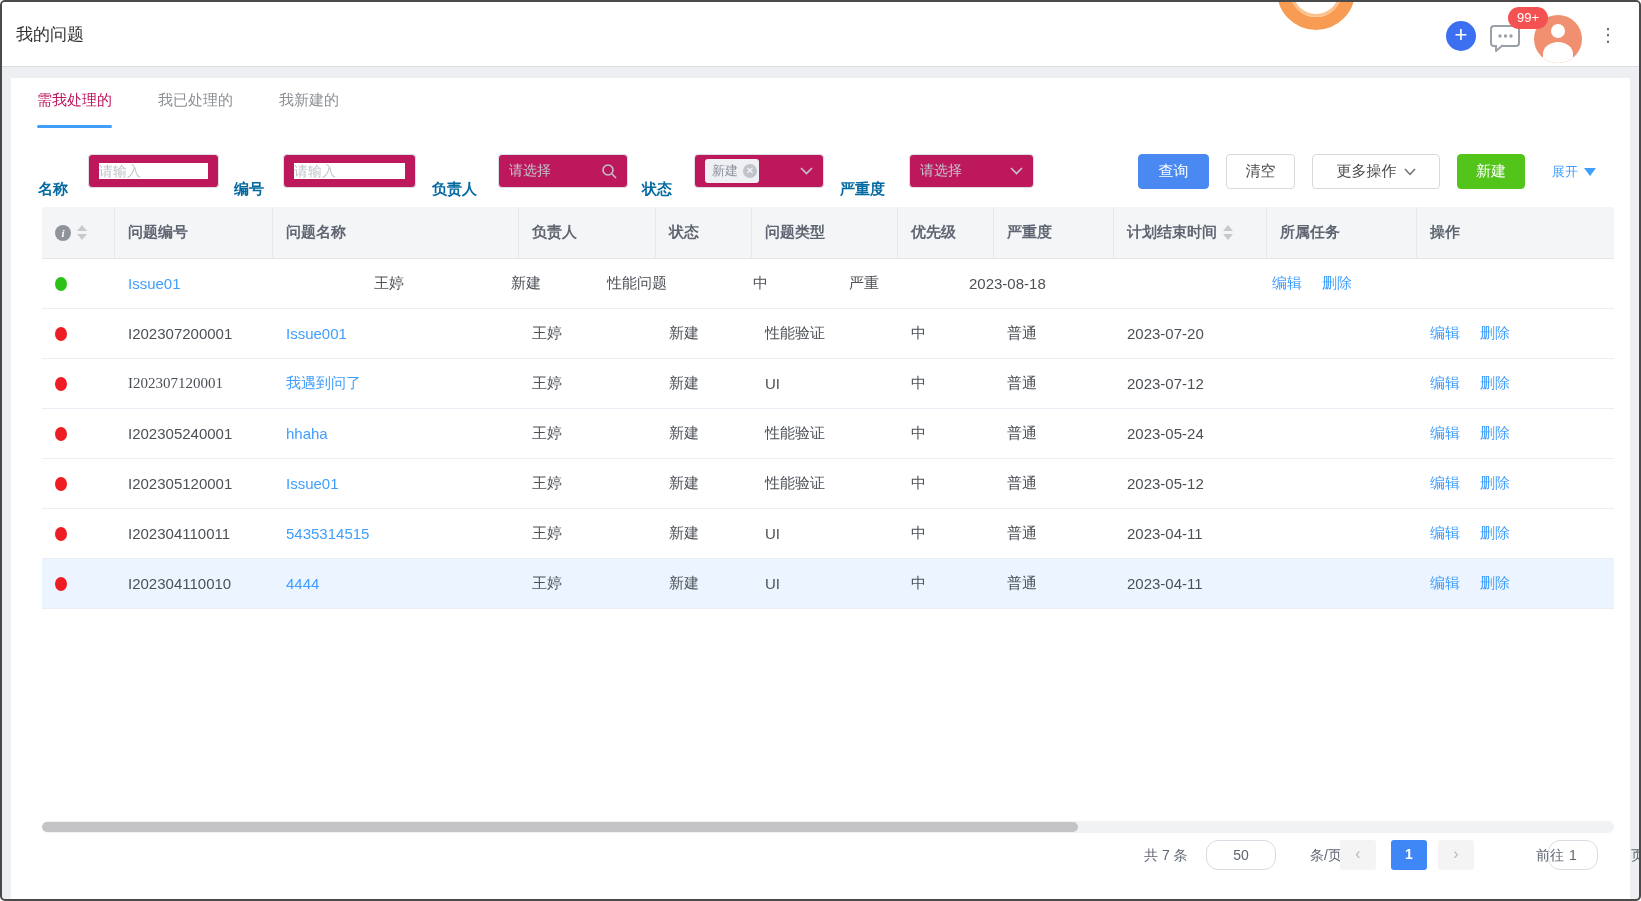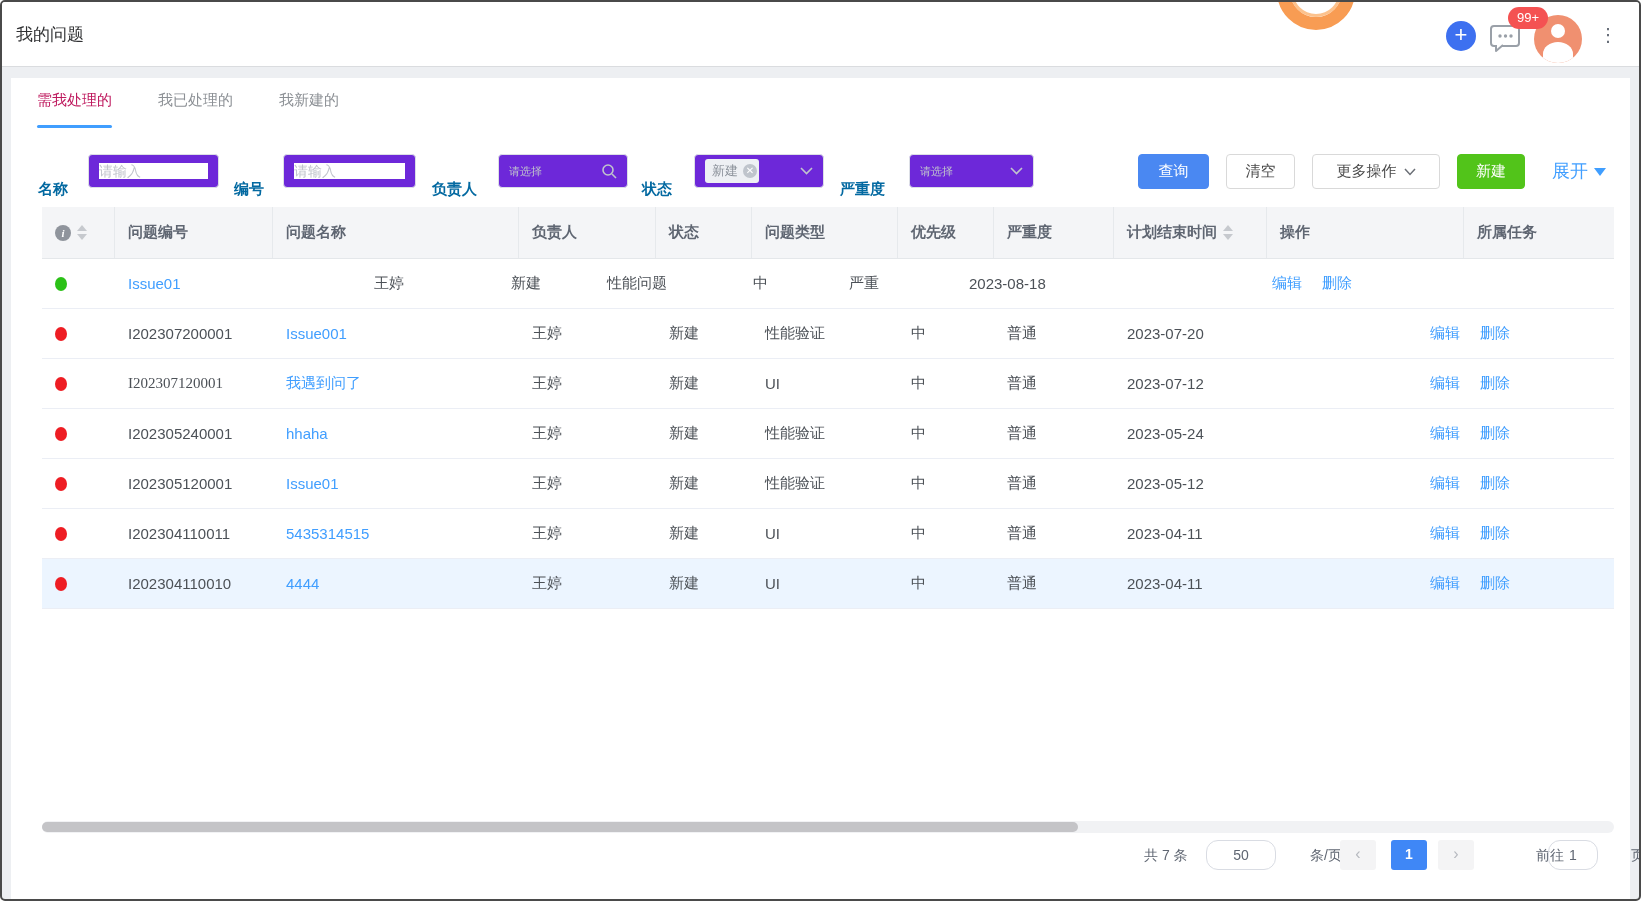--- a/index.html
+++ b/index.html
@@ -23,31 +23,31 @@
 
   
   .tabs { position:absolute; left:26px; top:0; height:50px; display:flex; gap:46px; }
   .tab { font-size:15px; color:#8c9095; line-height:44px; position:relative; cursor:pointer; }
   .tab.active { color:#be185d; }
   .tab.active::after { content:""; position:absolute; left:0; right:0; bottom:0; height:3px; background:#409eff; border-radius:2px; }
 
   
   .filterbar { position:absolute; left:0; top:76px; height:35px; width:100%; font-size:15px; }
   .filterbar .lbl { position:absolute; top:17px; line-height:35px; color:#0369a1;font-weight:bold; }
-  .ctrl { position:absolute; top:0; height:34px; border:1px solid #dcdfe6; border-radius:4px; background:#6d28d9; display:flex; align-items:center; padding:0 10px; }
-  .ctrl .ph { color:#c0c4cc; font-size:11px; flex:1; }
+  .ctrl { position:absolute; top:0; height:34px; border:1px solid #dcdfe6; border-radius:4px; background:#be185d; display:flex; align-items:center; padding:0 10px; }
+  .ctrl .ph { color:#c0c4cc; font-size:14px; flex:1; }
   .ctrl input { border:none; outline:none; width:100%; font-size:14px; color:#50555c; font-family:inherit; }
   .ctrl input::placeholder { color:#c0c4cc; }
   .tag { display:flex; align-items:center; gap:5px; background:#eef0f4; border-radius:3px; height:24px; padding:0 2px 0 7px; font-size:13px; color:#8a9099; }
   .tag-close { width:14px; height:14px; border-radius:50%; background:#bfc4cc; color:#fff; font-size:10px; line-height:14px; text-align:center; cursor:pointer; }
   .btn { position:absolute; top:0; height:35px; border-radius:4px; font-size:15px; text-align:center; cursor:pointer; display:flex; align-items:center; justify-content:center; gap:7px; }
   .btn.primary { background:#4a88f2; color:#fff; border:1px solid #4a88f2; }
   .btn.plain { background:#fff; color:#4a4a4a; border:1px solid #d9d9d9; }
   .btn.success { background:#52c41a; color:#fff; border:1px solid #52c41a; }
-  .link-expand { position:absolute; top:0; line-height:35px; color:#409eff; font-size:18px; cursor:pointer; display:flex; align-items:center; gap:6px; }
+  .link-expand { position:absolute; top:0; line-height:35px; color:#409eff; font-size:13px; cursor:pointer; display:flex; align-items:center; gap:6px; }
   .tri-down { width:0; height:0; border-left:6px solid transparent; border-right:6px solid transparent; border-top:8px solid #409eff; }
 
   
   .tbl { position:absolute; left:31px; top:129px; width:1572px; font-size:15px; }
   .tr { display:flex; height:50px; border-bottom:1px solid #ebeef5; background:#fff; }
   .tr.hl { background:#ecf5ff; }
   .tr.head { height:52px; background:#f4f5f7; border-bottom:1px solid #e4e7ea; }
   .td { flex:none; display:flex; align-items:center; padding-left:13px; color:#4c5157; overflow:hidden; white-space:nowrap; }
   .head .td { color:#5f6672; font-weight:bold; border-right:1px solid #e6e9ec; }
   .head .td:last-child { border-right:none; }
@@ -199,25 +199,25 @@
           <div class="td" style="width: 120px;">
             <span>严重度</span>
           </div>
           <div class="td" style="width: 153px;">
             <span>计划结束时间</span>
             <span class="carets">
               <span class="up"></span>
               <span class="dn"></span>
             </span>
           </div>
+          <div class="td" style="width: 150px;">
+            <span>所属任务</span>
+          </div>
           <div class="td" style="width: 197px;">
             <span>操作</span>
-          </div>
-          <div class="td" style="width: 150px;">
-            <span>所属任务</span>
           </div>
         </div>
       <div id="tbody">
           <div class="tr">
             <div class="td" style="width: 73px;">
               <span class="dot green"></span>
             </div>
             <div class="td" style="width: 246px;">
               <span class="lnk">Issue01</span>
             </div>

